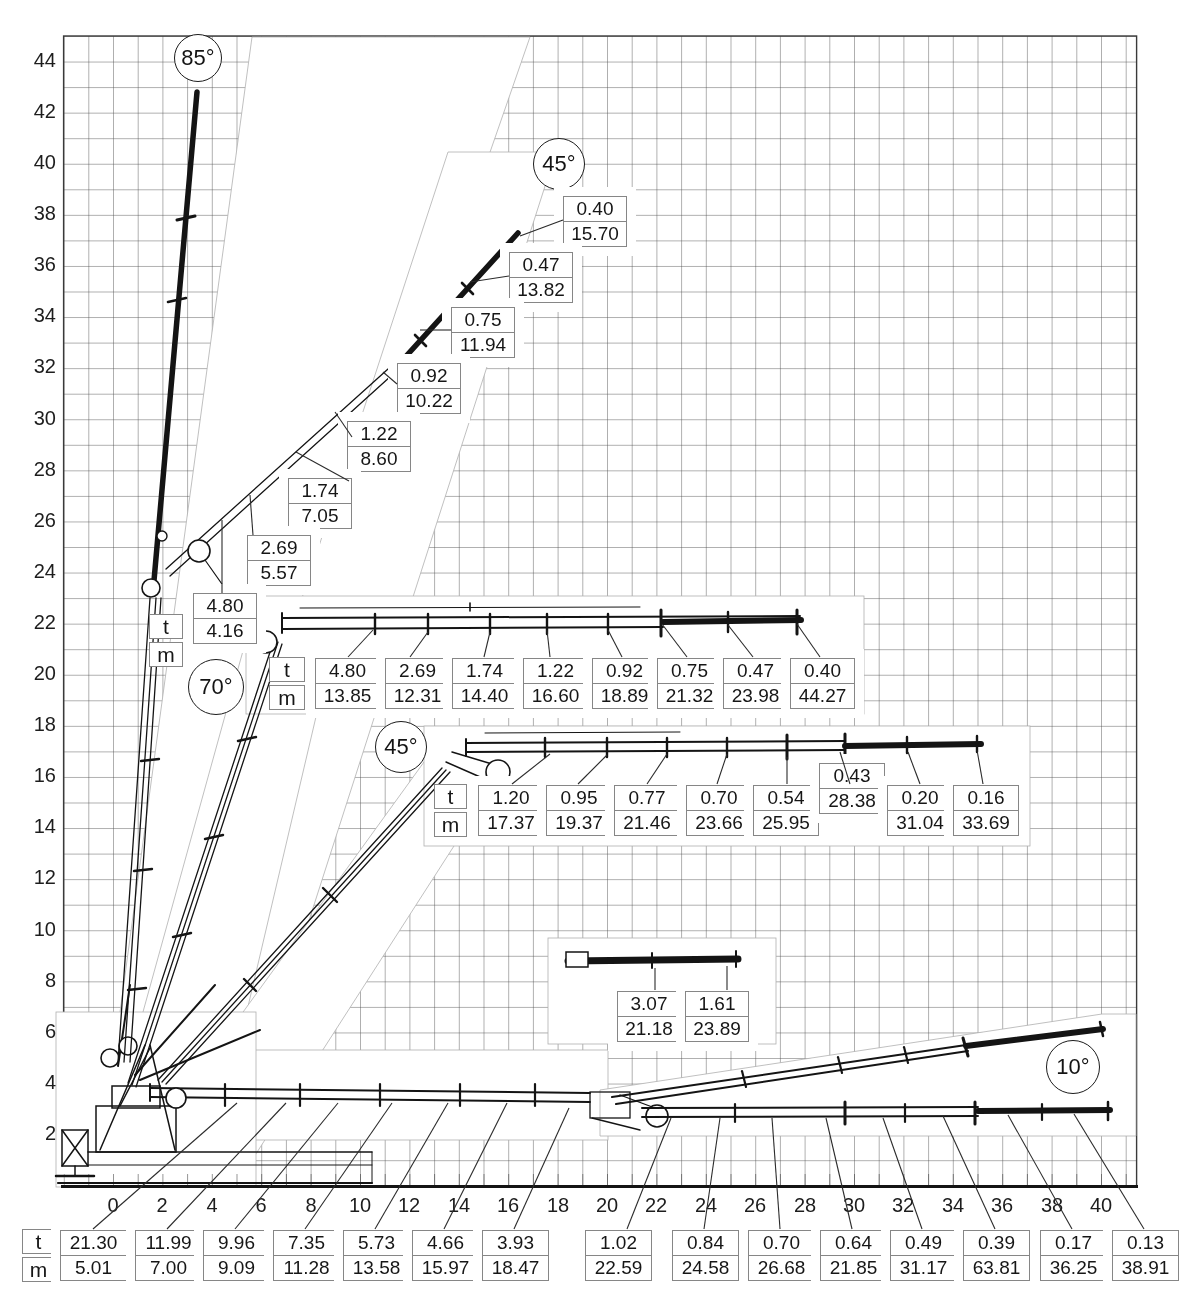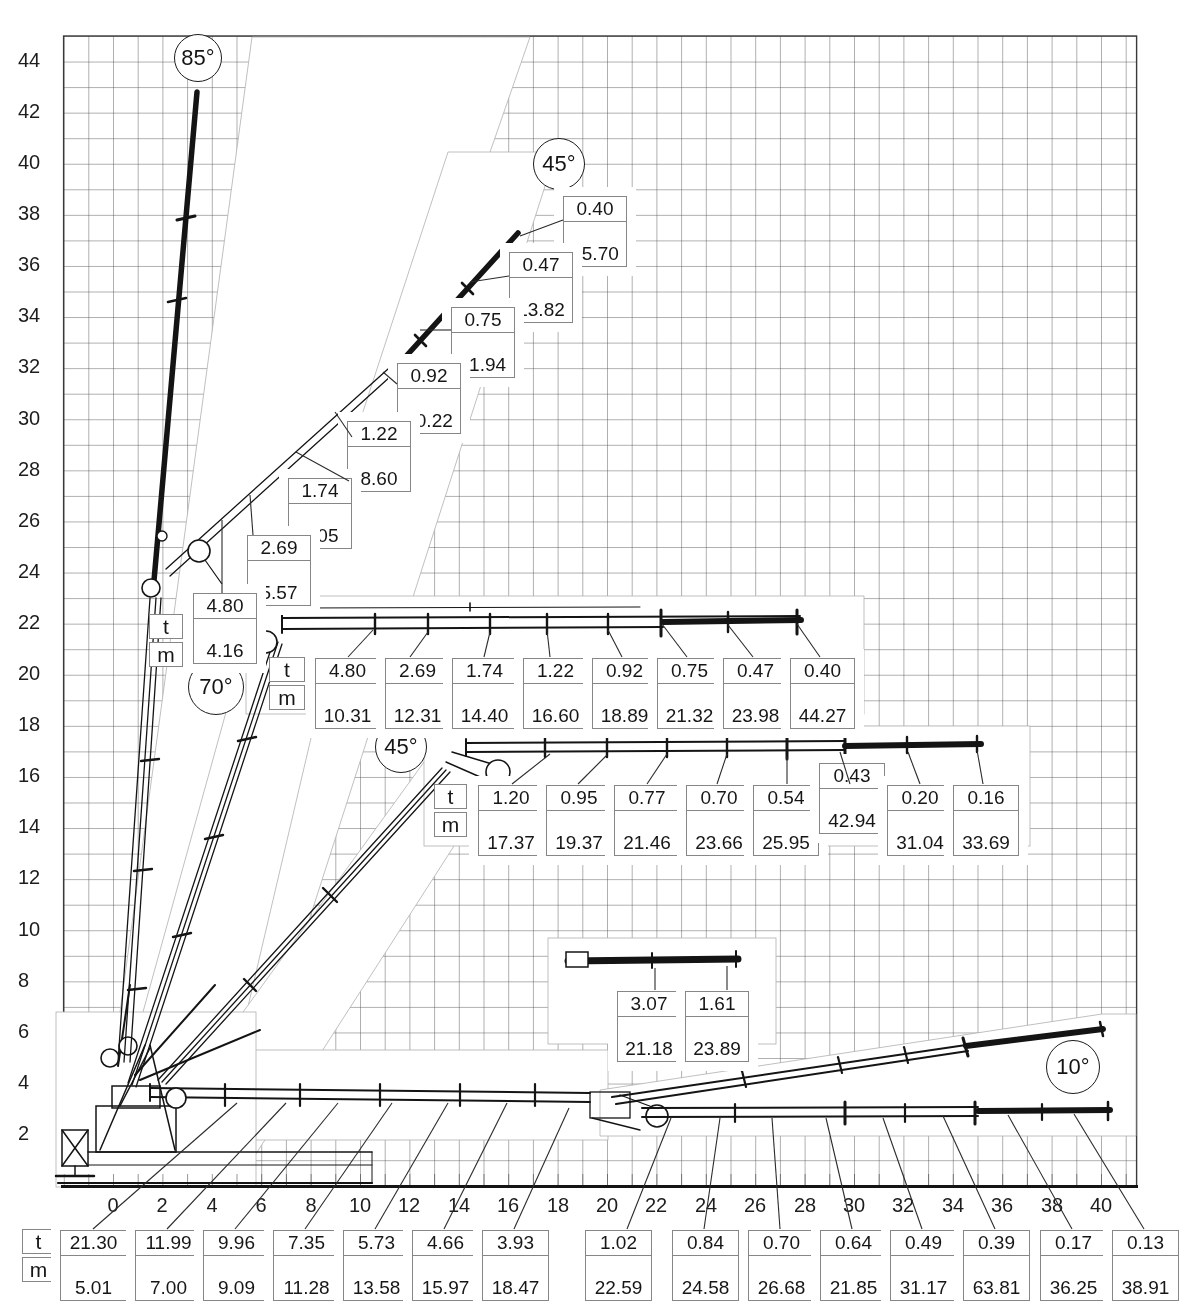--- a/index.html
+++ b/index.html
@@ -4,28 +4,28 @@
 <style>
   html,body{margin:0;padding:0;background:#fff;}
   .stage{position:relative;width:1200px;height:1311px;background:#fff;overflow:hidden;
          font-family:"Liberation Sans",sans-serif;color:#141414;}
   svg{position:absolute;left:0;top:0;}
   #overlay{pointer-events:none;z-index:6;}
   .vbox{position:absolute;z-index:4;background:#fff;border:1.2px solid #868686;
         box-shadow:0 0 0 9px #fff;display:flex;flex-direction:column;text-align:center;
         font-size:19px;line-height:22px;color:#161616;}
   .vbox .bt{display:block;border-bottom:1.2px solid #868686;padding:1px 2px;}
-  .vbox .bm{display:block;padding:1px 2px;margin-top:20px;}
+  .vbox .bm{display:block;padding:1px 2px;}
   .legend{position:absolute;z-index:4;display:flex;flex-direction:column;gap:3px;
           text-align:center;font-size:21px;color:#161616;}
   .legend span{display:block;background:#fff;border:1.2px solid #868686;line-height:23px;}
   .badge{position:absolute;z-index:4;background:#fff;border:1.6px solid #1c1c1c;border-radius:50%;
          display:flex;align-items:center;justify-content:center;font-size:22px;color:#141414;}
   .xt{position:absolute;z-index:3;width:36px;text-align:center;font-size:20px;color:#1d1d1d;}
-  .yt{position:absolute;z-index:3;width:38px;text-align:left;font-size:20px;color:#1d1d1d;}
+  .yt{position:absolute;z-index:3;width:38px;text-align:right;font-size:20px;color:#1d1d1d;}
 </style>
 </head>
 <body>
 
 <div class="stage">
 
 <svg id="base" width="1200" height="1311" viewBox="0 0 1200 1311">
   <defs>
     <pattern id="grid" width="24.7" height="25.55" patternUnits="userSpaceOnUse" x="63.6" y="36">
       <path d="M 24.7 0 L 0 0 0 25.55" fill="none" stroke="#4f4f4f" stroke-width="0.9"></path>
@@ -284,21 +284,21 @@
   <span class="bt">2.69</span>
   <span class="bm">5.57</span>
 </div>
 <div class="vbox" style="left:193px;top:593px;width:62px">
   <span class="bt">4.80</span>
   <span class="bm">4.16</span>
 </div>
 
 <div class="vbox" style="left:315px;top:658px;width:63px">
   <span class="bt">4.80</span>
-  <span class="bm">10.31</span>
+  <span class="bm">13.85</span>
 </div>
 <div class="vbox" style="left:385px;top:658px;width:63px">
   <span class="bt">2.69</span>
   <span class="bm">12.31</span>
 </div>
 <div class="vbox" style="left:452px;top:658px;width:63px">
   <span class="bt">1.74</span>
   <span class="bm">14.40</span>
 </div>
 <div class="vbox" style="left:523px;top:658px;width:63px">
@@ -337,21 +337,21 @@
 <div class="vbox" style="left:686px;top:785px;width:64px">
   <span class="bt">0.70</span>
   <span class="bm">23.66</span>
 </div>
 <div class="vbox" style="left:753px;top:785px;width:64px">
   <span class="bt">0.54</span>
   <span class="bm">25.95</span>
 </div>
 <div class="vbox" style="left:819px;top:763px;width:64px">
   <span class="bt">0.43</span>
-  <span class="bm">42.94</span>
+  <span class="bm">28.38</span>
 </div>
 <div class="vbox" style="left:887px;top:785px;width:64px">
   <span class="bt">0.20</span>
   <span class="bm">31.04</span>
 </div>
 <div class="vbox" style="left:953px;top:785px;width:64px">
   <span class="bt">0.16</span>
   <span class="bm">33.69</span>
 </div>
 

